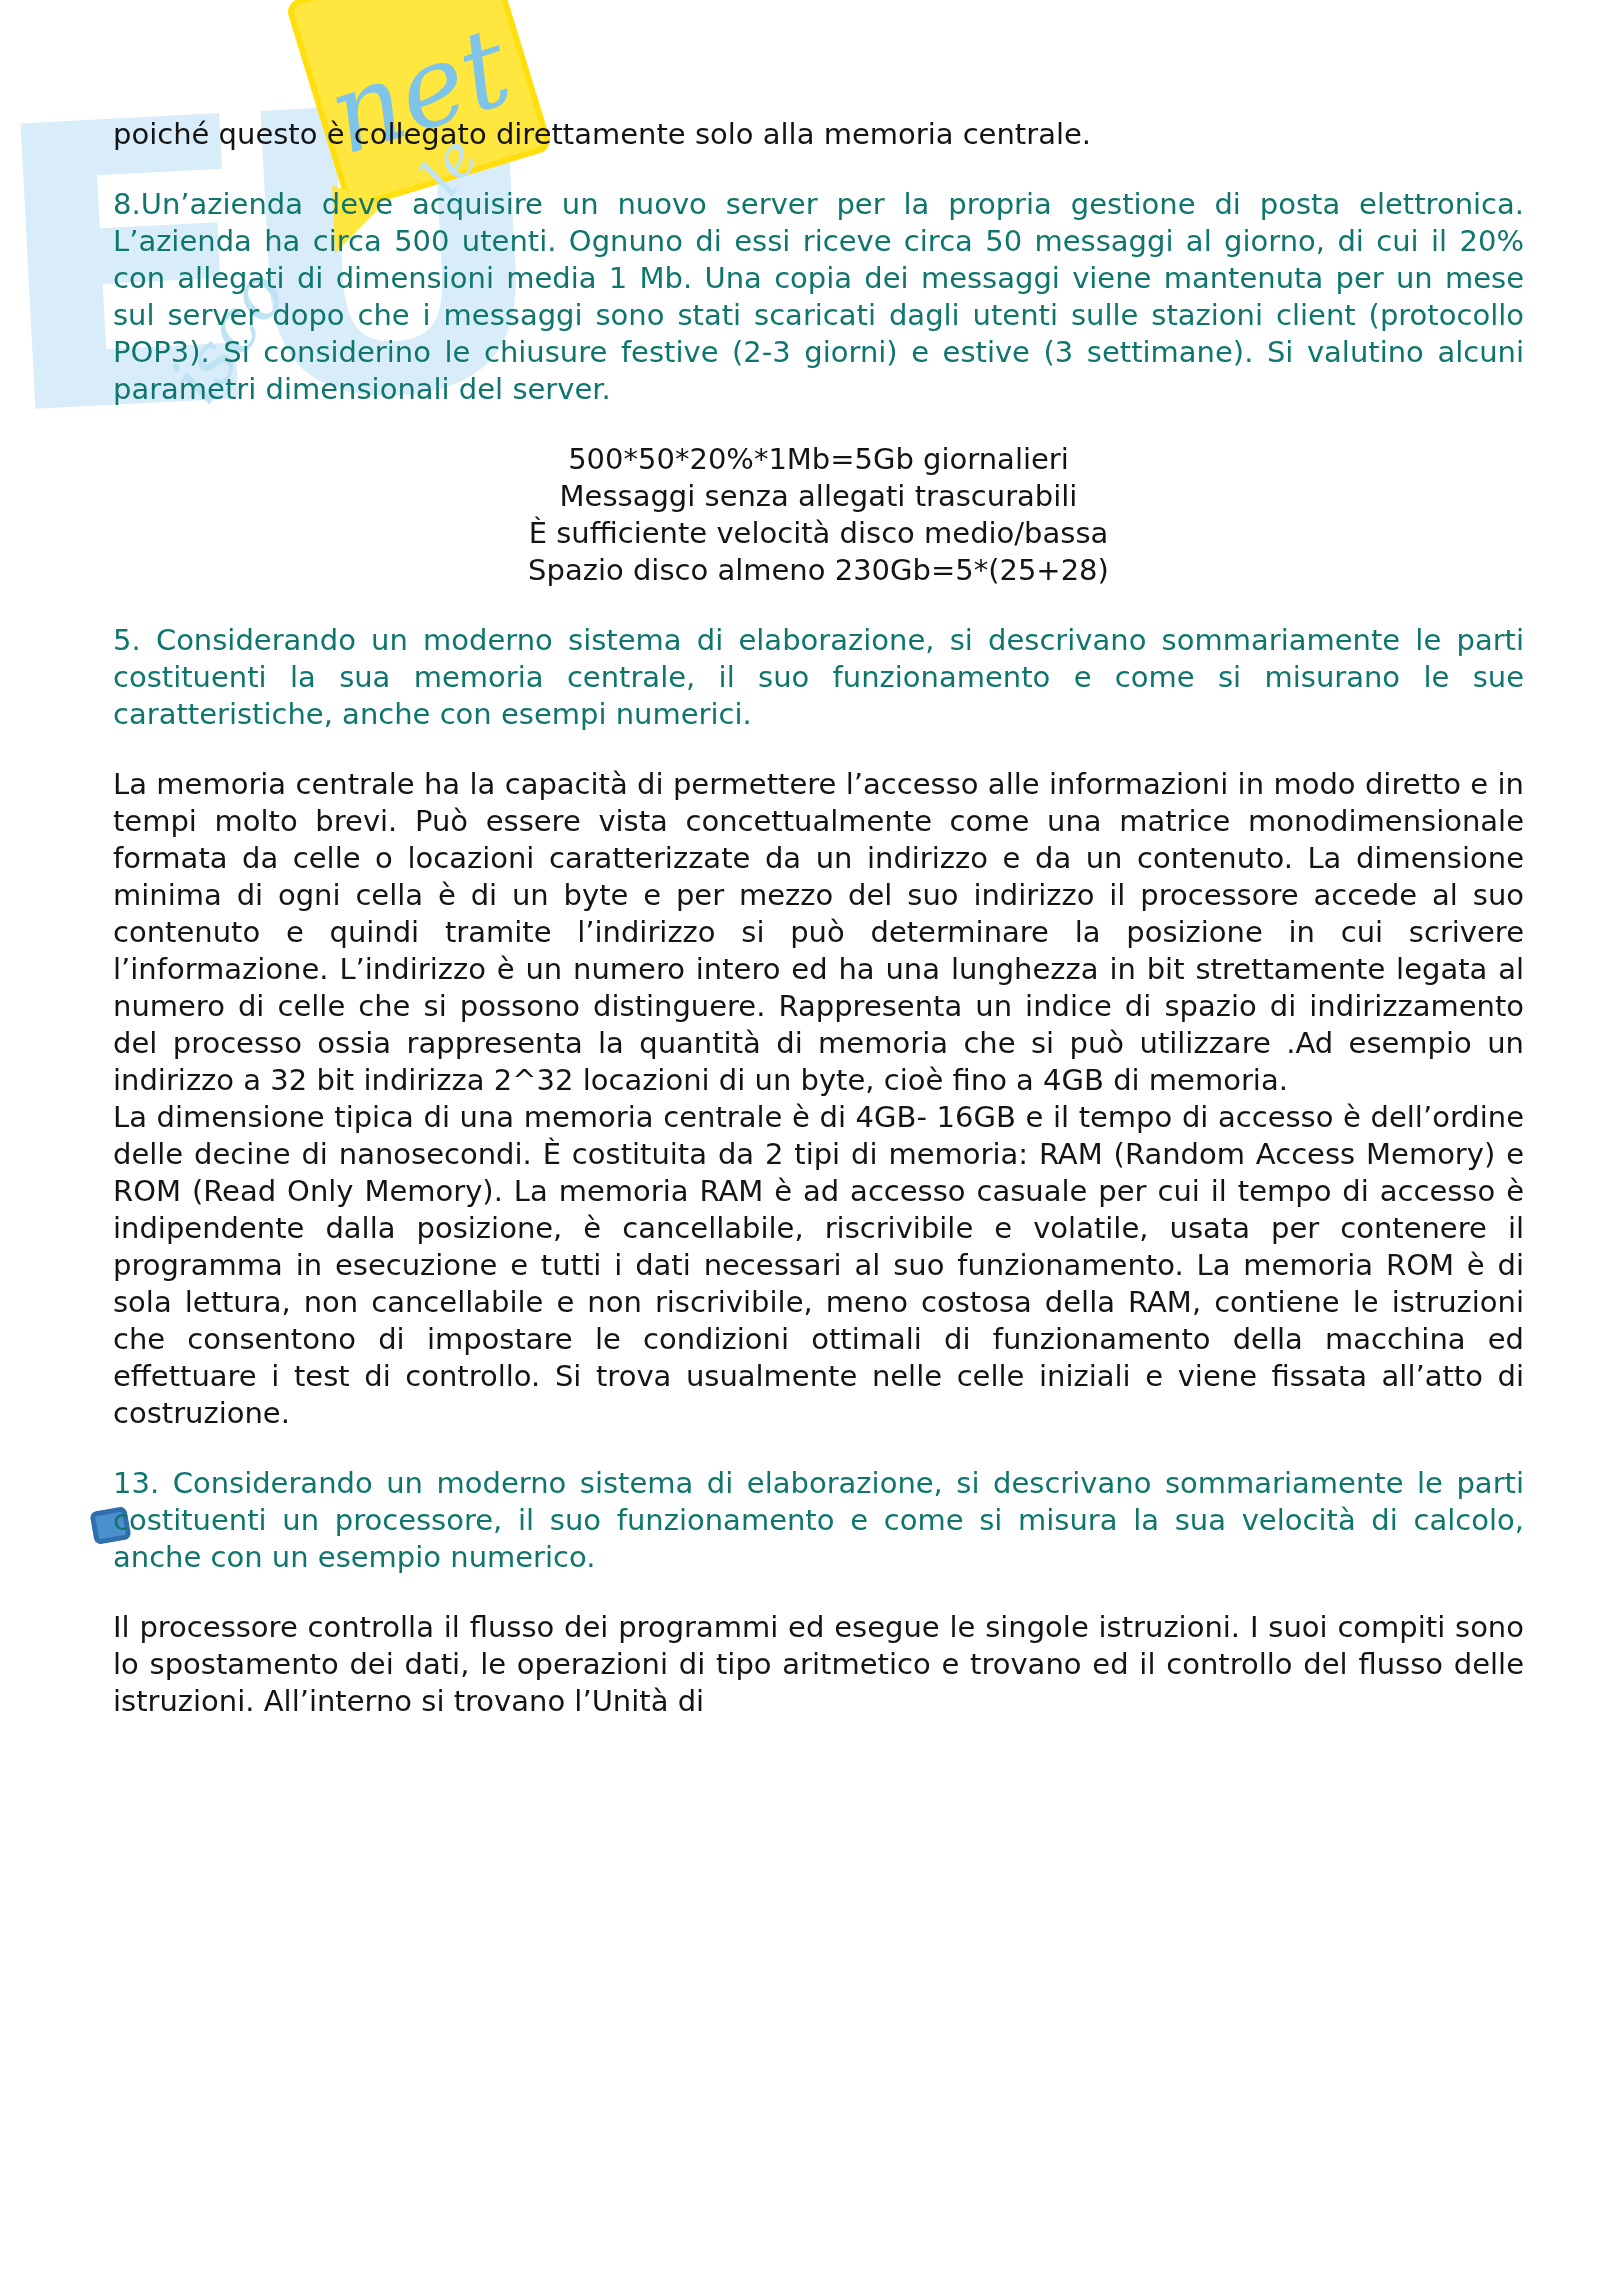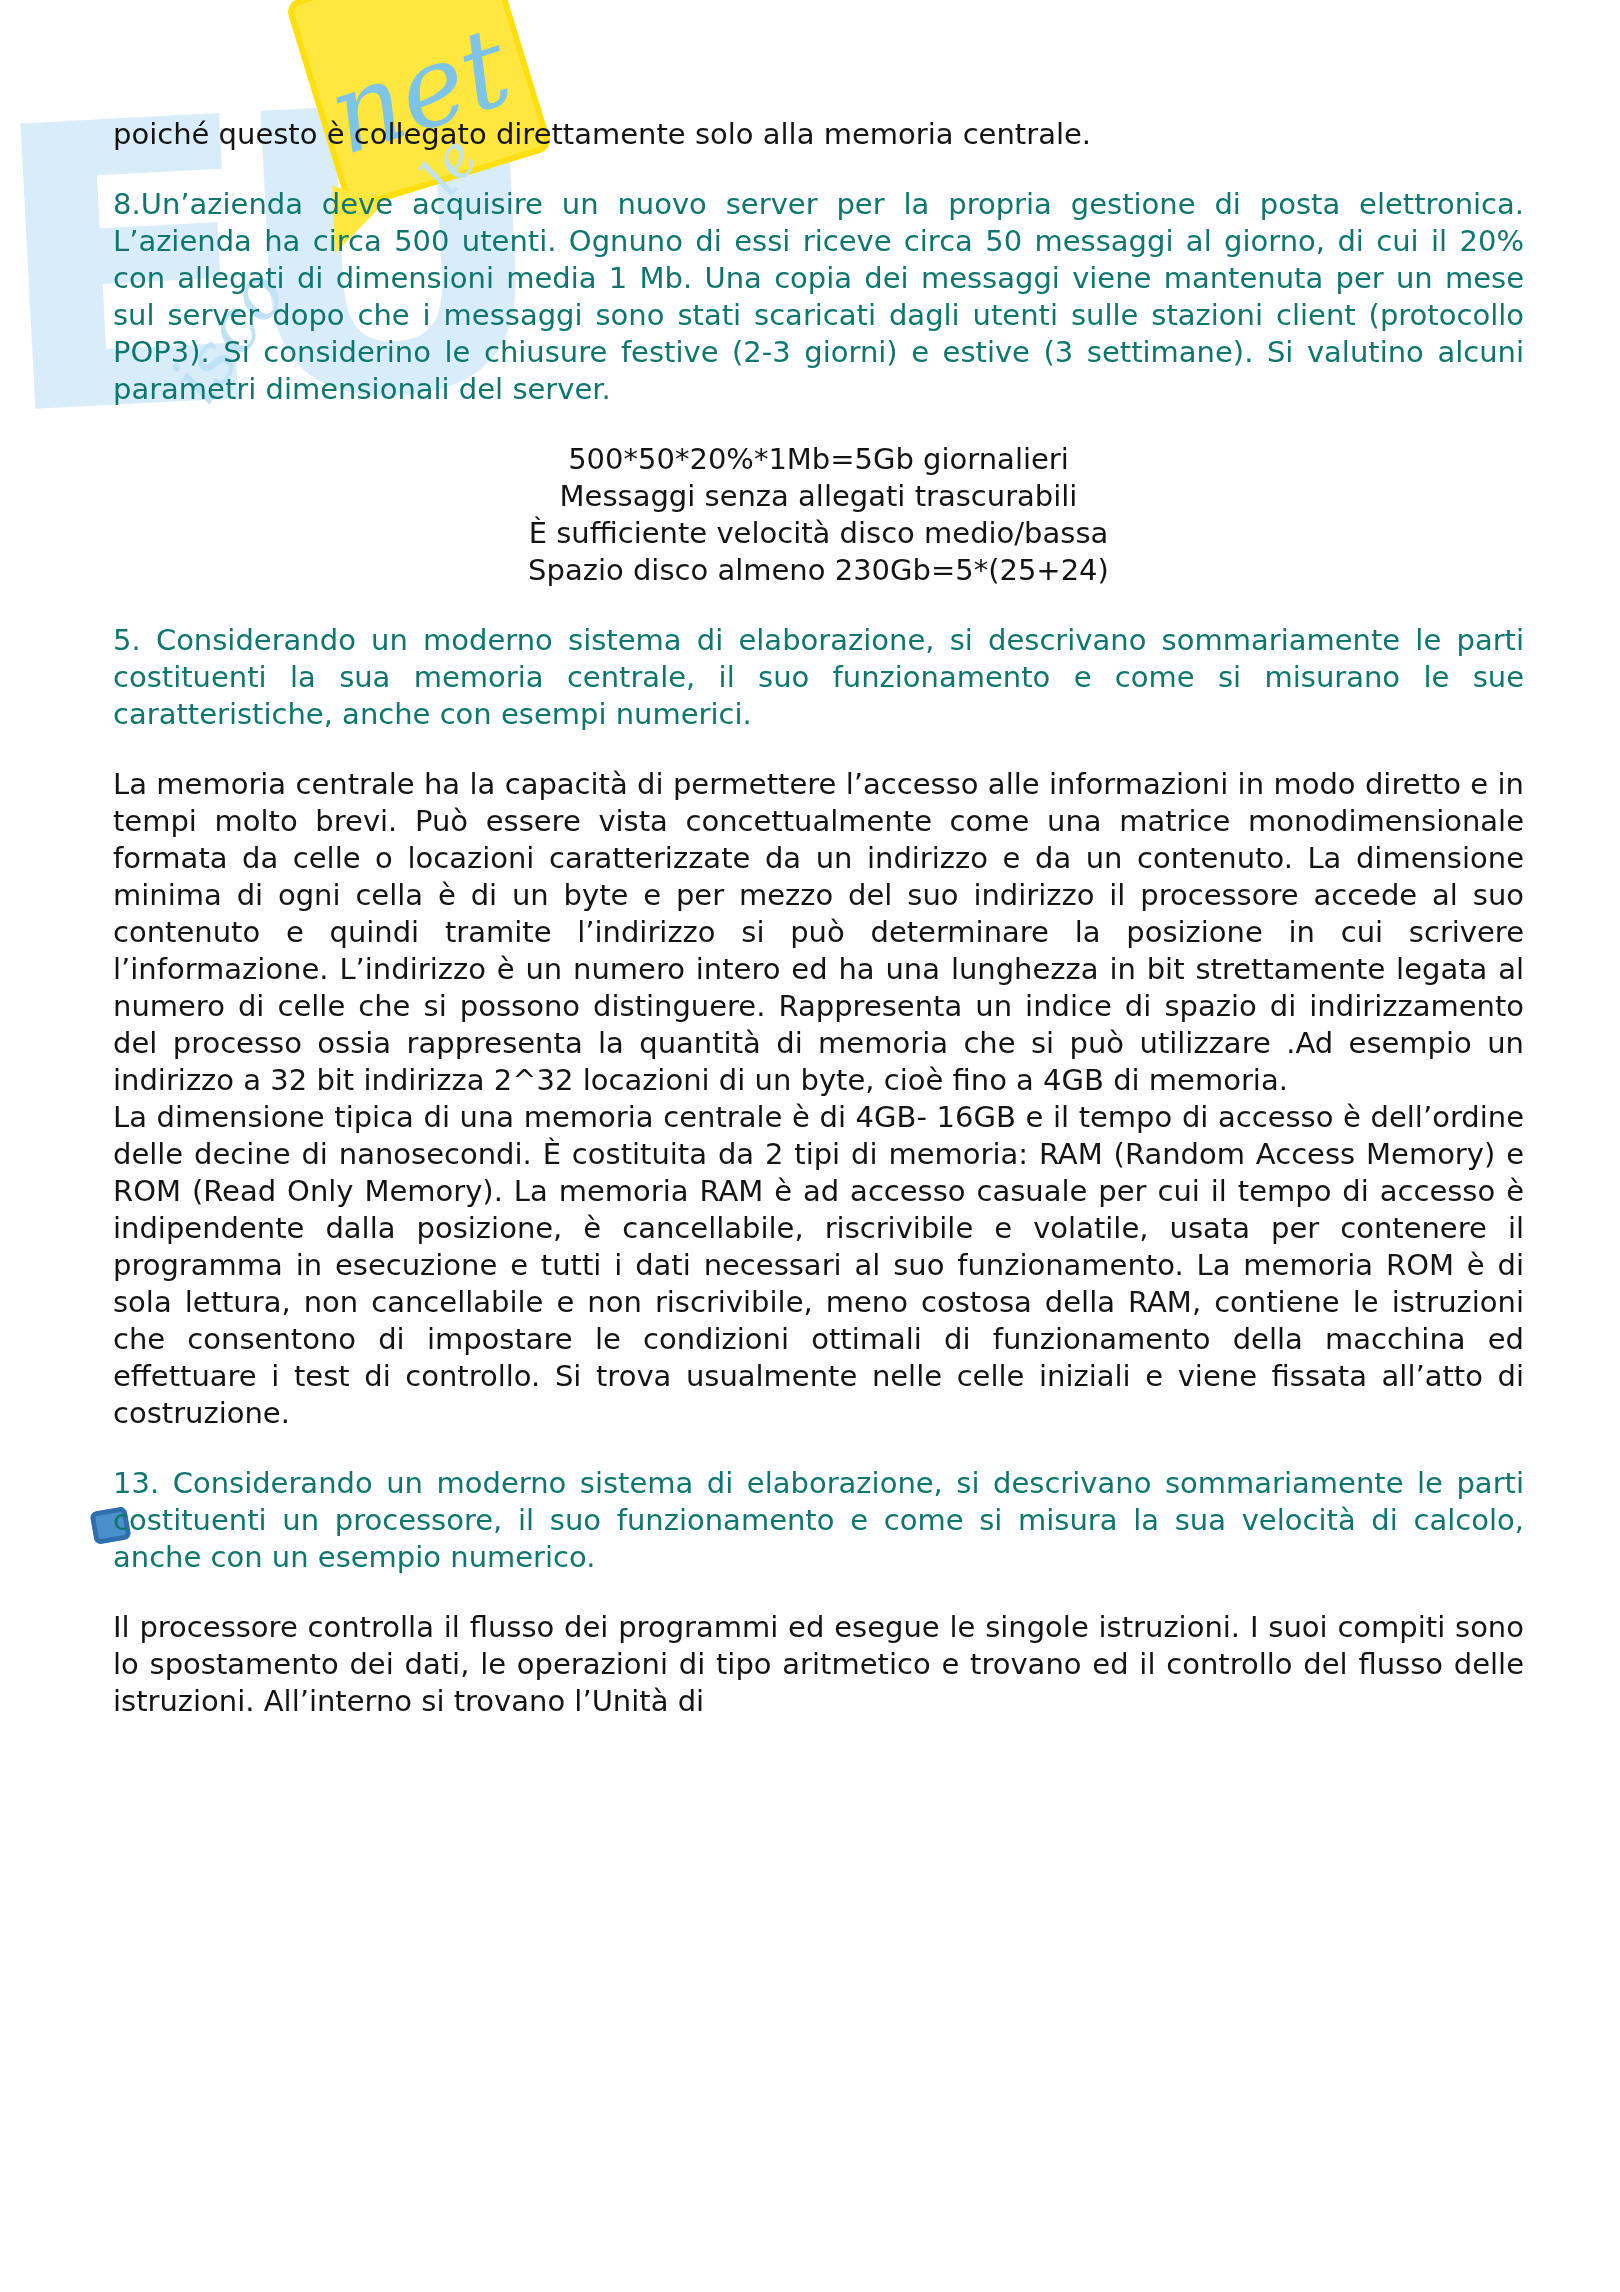--- a/index.html
+++ b/index.html
@@ -144,21 +144,21 @@
   <div class="content">
 
     <p>poiché questo è collegato direttamente solo alla memoria centrale.</p>
 
     <p class="red">8.Un’azienda deve acquisire un nuovo server per la propria gestione di posta elettronica. L’azienda ha circa 500 utenti. Ognuno di essi riceve circa 50 messaggi al giorno, di cui il 20% con allegati di dimensioni media 1 Mb. Una copia dei messaggi viene mantenuta per un mese sul server dopo che i messaggi sono stati scaricati dagli utenti sulle stazioni client (protocollo POP3). Si considerino le chiusure festive (2-3 giorni) e estive (3 settimane). Si valutino alcuni parametri dimensionali del server.</p>
 
     <div class="answer-lines">
       <div class="line">500*50*20%*1Mb=5Gb giornalieri</div>
       <div class="line">Messaggi senza allegati trascurabili</div>
       <div class="line">È sufficiente velocità disco medio/bassa</div>
-      <div class="line">Spazio disco almeno 230Gb=5*(25+24)</div>
+      <div class="line">Spazio disco almeno 230Gb=5*(25+28)</div>
     </div>
 
     <p class="red">5. Considerando un moderno sistema di elaborazione, si descrivano sommariamente le parti costituenti la sua memoria centrale, il suo funzionamento e come si misurano le sue caratteristiche, anche con esempi numerici.</p>
 
     <p class="no-gap">La memoria centrale ha la capacità di permettere l’accesso alle informazioni in modo diretto e in tempi molto brevi. Può essere vista concettualmente come una matrice monodimensionale formata da celle o locazioni caratterizzate da un indirizzo e da un contenuto. La dimensione minima di ogni cella è di un byte e per mezzo del suo indirizzo il processore accede al suo contenuto e quindi tramite l’indirizzo si può determinare la posizione in cui scrivere l’informazione. L’indirizzo è un numero intero ed ha una lunghezza in bit strettamente legata al numero di celle che si possono distinguere. Rappresenta un indice di spazio di indirizzamento del processo ossia rappresenta la quantità di memoria che si può utilizzare .Ad esempio un indirizzo a 32 bit indirizza 2^32 locazioni di un byte, cioè fino a 4GB di memoria.</p>
     <p>La dimensione tipica di una memoria centrale è di 4GB- 16GB e il tempo di accesso è dell’ordine delle decine di nanosecondi. È costituita da 2 tipi di memoria: RAM (Random Access Memory) e ROM (Read Only Memory). La memoria RAM è ad accesso casuale per cui il tempo di accesso è indipendente dalla posizione, è cancellabile, riscrivibile e volatile, usata per contenere il programma in esecuzione e tutti i dati necessari al suo funzionamento. La memoria ROM è di sola lettura, non cancellabile e non riscrivibile, meno costosa della RAM, contiene le istruzioni che consentono di impostare le condizioni ottimali di funzionamento della macchina ed effettuare i test di controllo. Si trova usualmente nelle celle iniziali e viene fissata all’atto di costruzione.</p>
 
     <p class="red">13. Considerando un moderno sistema di elaborazione, si descrivano sommariamente le parti costituenti un processore, il suo funzionamento e come si misura la sua velocità di calcolo, anche con un esempio numerico.</p>
 
     <p>Il processore controlla il flusso dei programmi ed esegue le singole istruzioni. I suoi compiti sono lo spostamento dei dati, le operazioni di tipo aritmetico e trovano ed il controllo del flusso delle istruzioni. All’interno si trovano l’Unità di</p>

